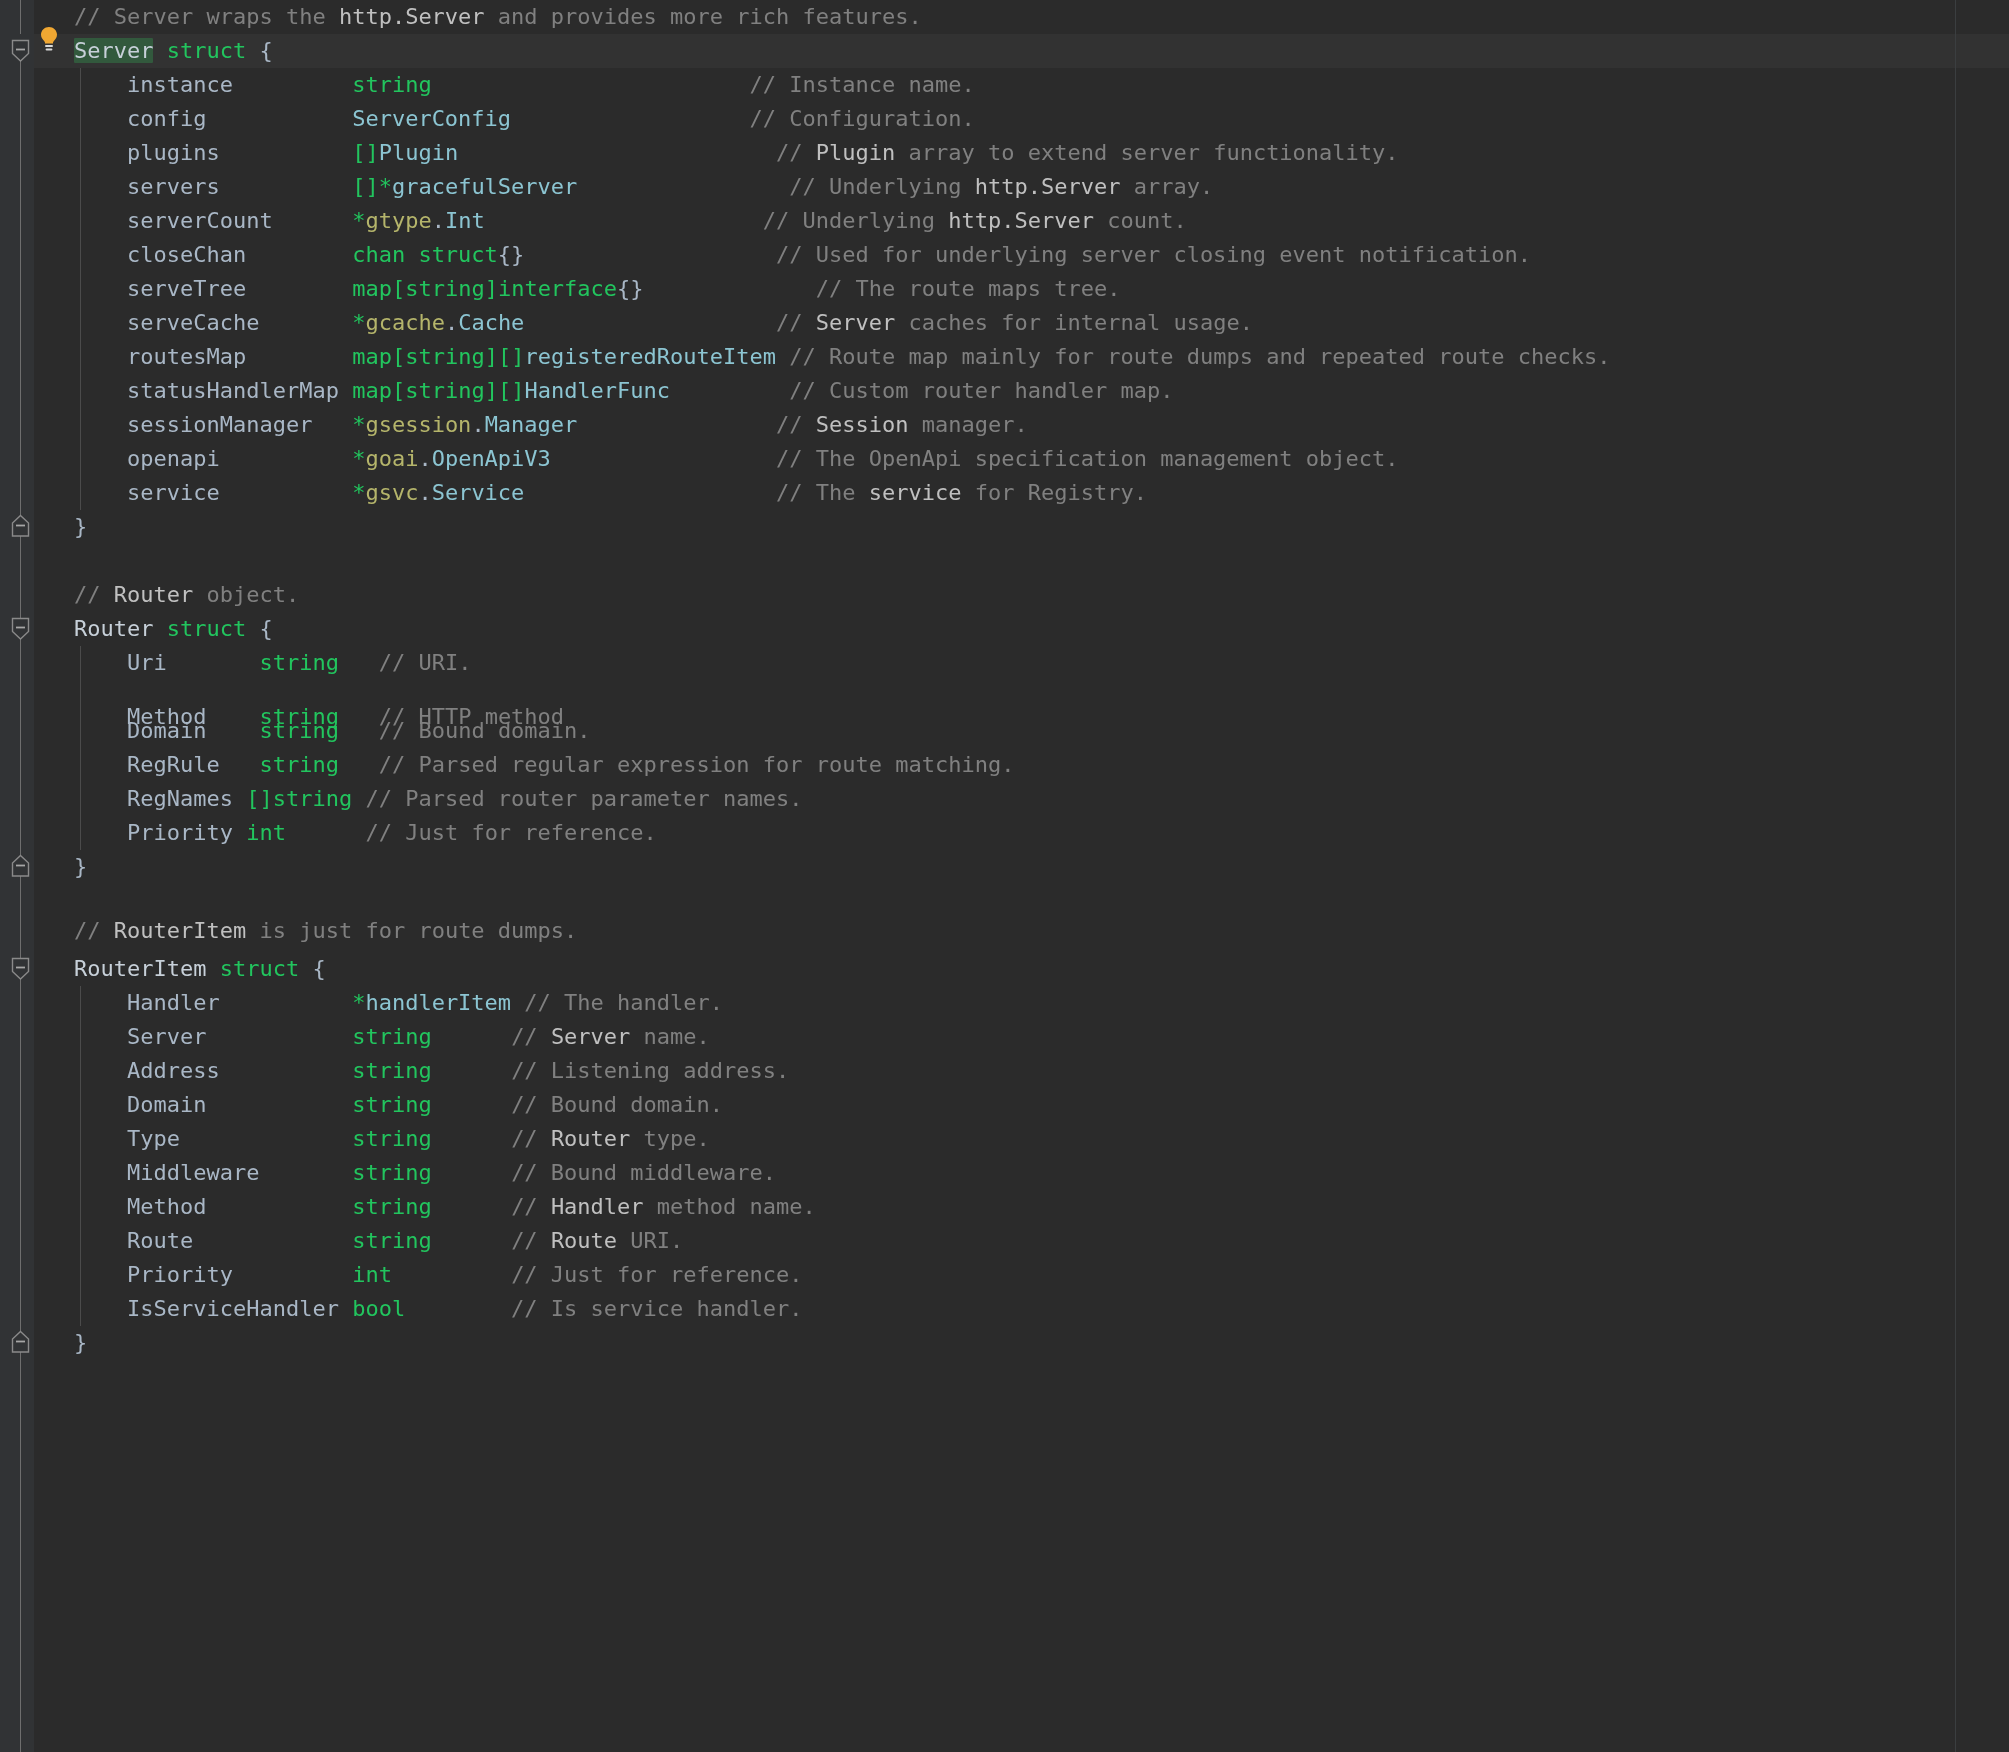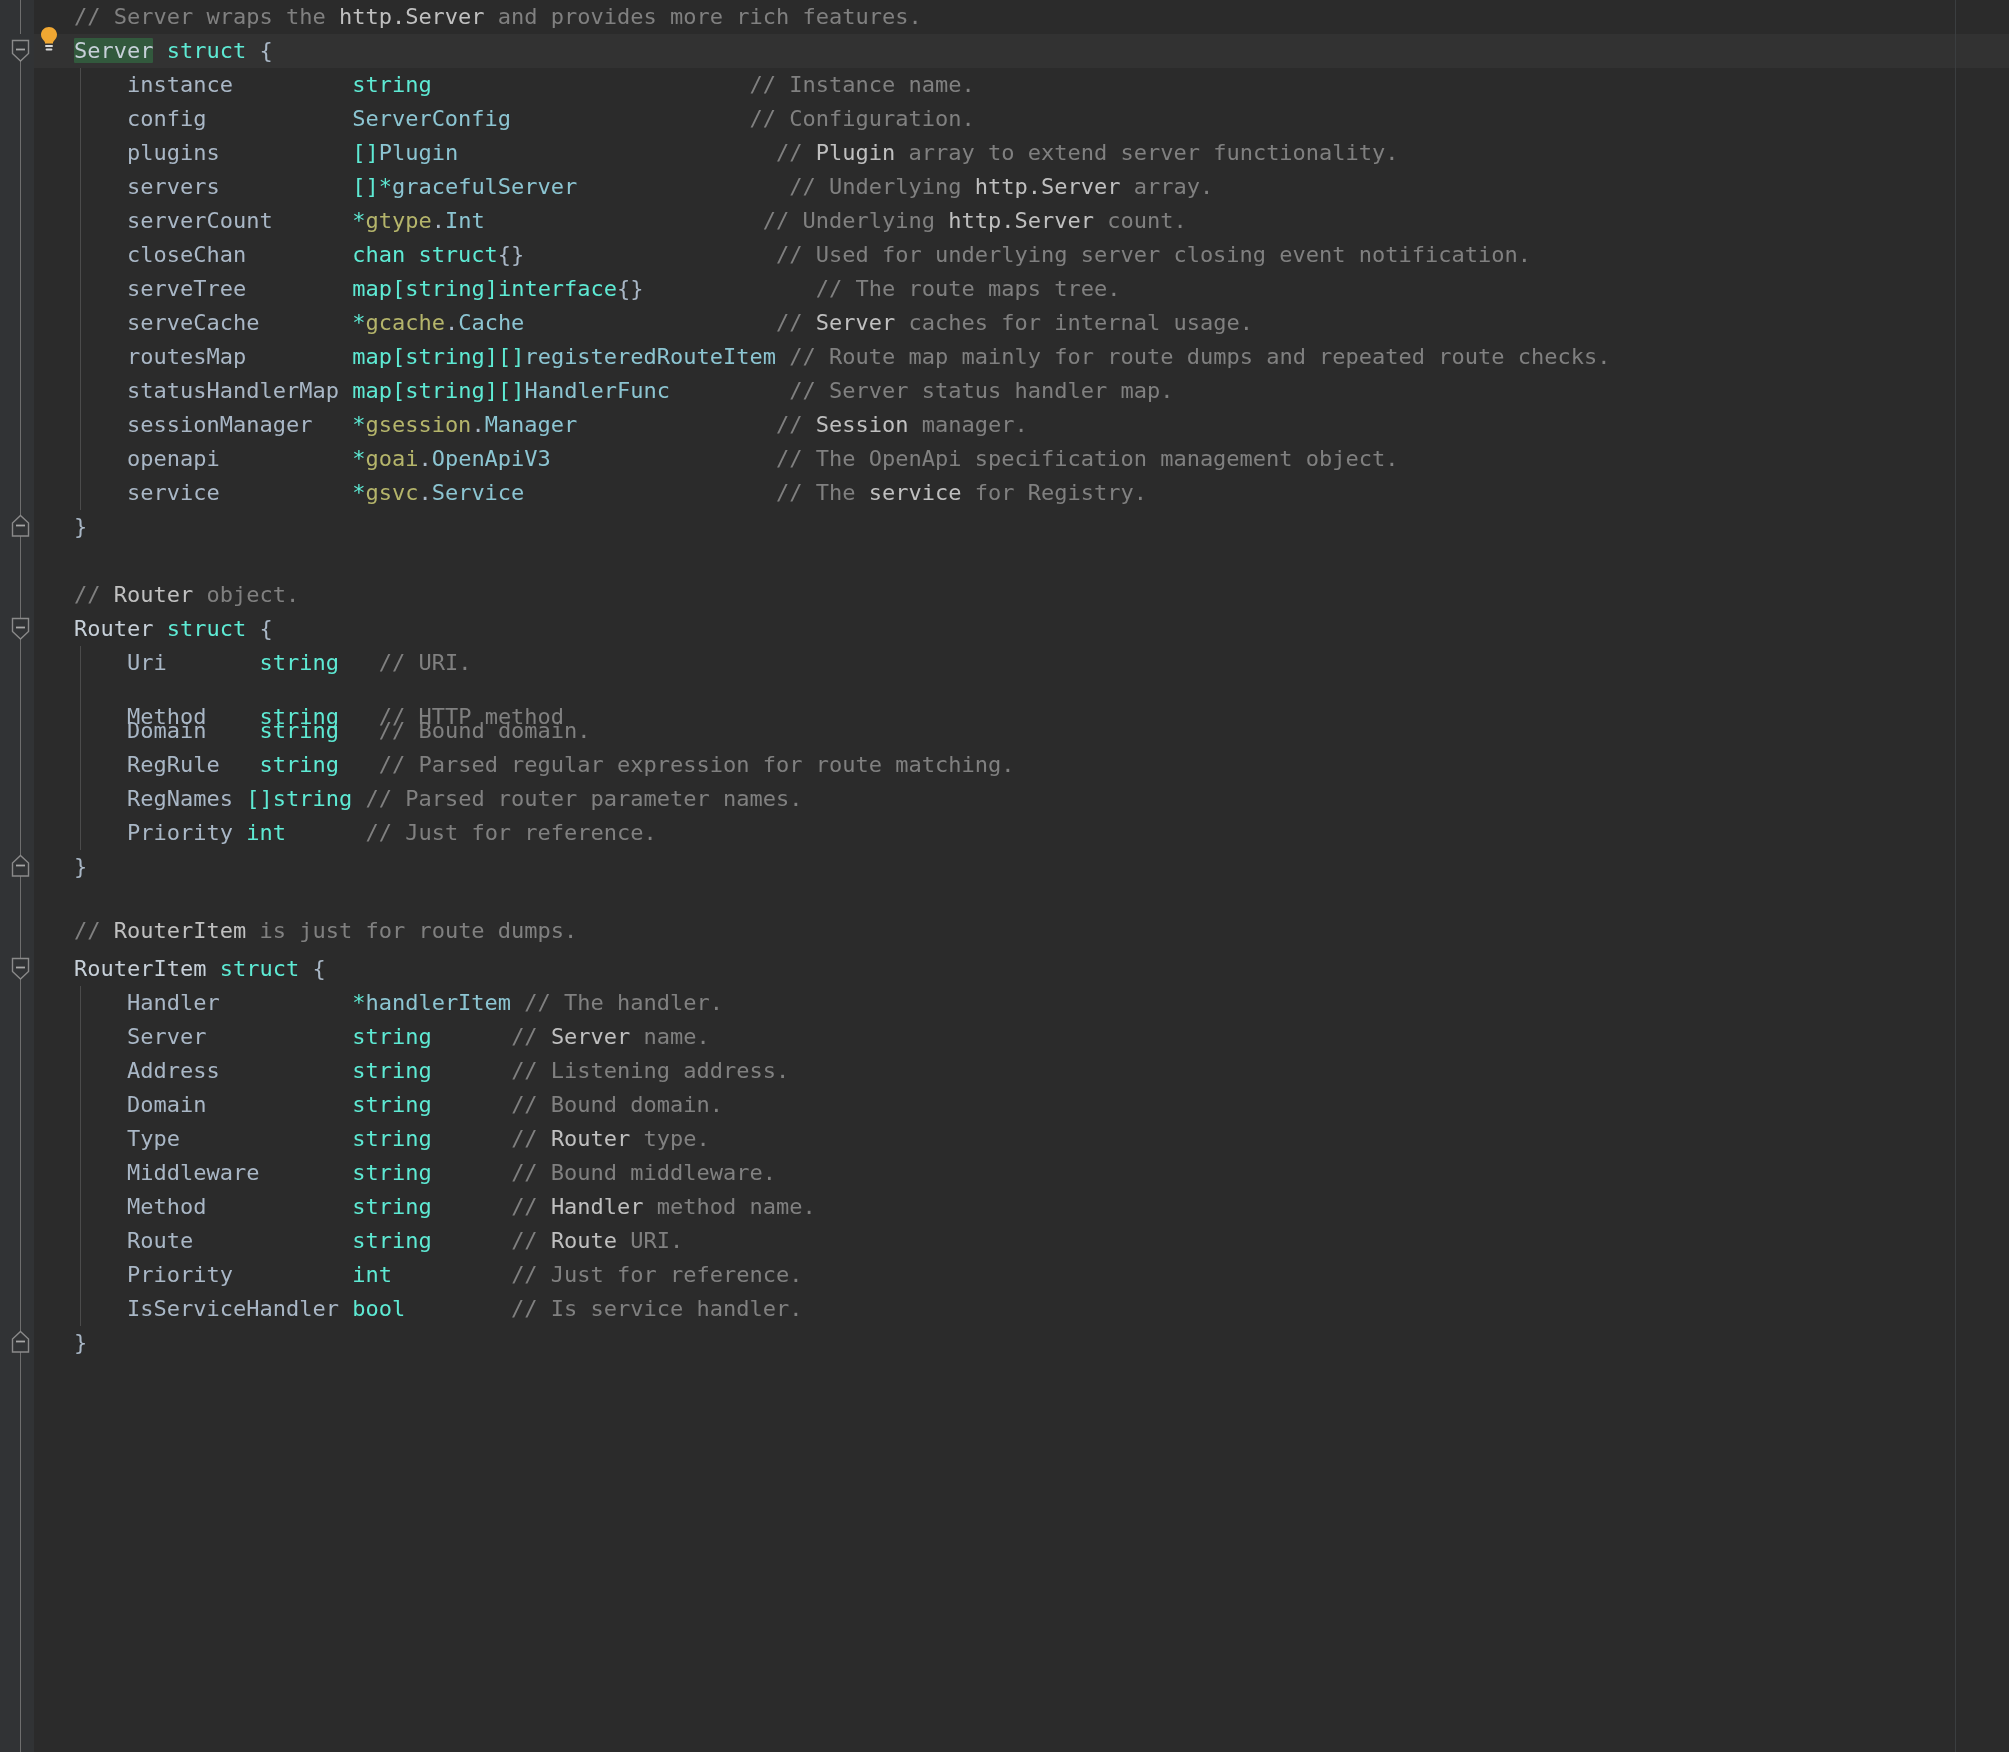--- a/index.html
+++ b/index.html
@@ -103,21 +103,21 @@
     white-space: pre;
     font-size: 22px;
     letter-spacing: 0px;
     z-index: 5;
     color: #a9b7c6;
   }
 
   
   .t-comment   { color: #808080; }
   .t-comment-b { color: #c0c0c0; }        
-  .t-kw        { color: #5eead4; }        
+  .t-kw        { color: #22c55e; }        
   .t-type      { color: #8cc5d2; }        
   .t-pkg       { color: #b5b56b; }        
   .t-ident     { color: #a9b7c6; }        
   .t-decl      { color: #c7d0d9; }        
   .t-punct     { color: #a9b7c6; }
   .t-brace     { color: #a9b7c6; }
 
   
   .hl-ident {
     background: #32593d;
@@ -143,21 +143,21 @@
       <div class="line" style="top: 34px;"><span class="t-decl hl-ident">Server</span><span class="t-ident"> </span><span class="t-kw">struct</span><span class="t-brace"> {</span></div>
       <div class="line" style="top: 102px;"><span class="t-ident">    config           </span><span class="t-type">ServerConfig</span><span class="t-ident">                  </span><span class="t-comment">// Configuration.</span></div>
       <div class="line" style="top: 68px;"><span class="t-ident">    instance         </span><span class="t-kw">string</span><span class="t-ident">                        </span><span class="t-comment">// Instance name.</span></div>
       <div class="line" style="top: 136px;"><span class="t-ident">    plugins          </span><span class="t-kw">[]</span><span class="t-type">Plugin</span><span class="t-ident">                        </span><span class="t-comment">// </span><span class="t-comment-b">Plugin</span><span class="t-comment"> array to extend server functionality.</span></div>
       <div class="line" style="top: 170px;"><span class="t-ident">    servers          </span><span class="t-kw">[]*</span><span class="t-type">gracefulServer</span><span class="t-ident">                </span><span class="t-comment">// Underlying </span><span class="t-comment-b">http.Server</span><span class="t-comment"> array.</span></div>
       <div class="line" style="top: 204px;"><span class="t-ident">    serverCount      </span><span class="t-kw">*</span><span class="t-pkg">gtype</span><span class="t-punct">.</span><span class="t-type">Int</span><span class="t-ident">                     </span><span class="t-comment">// Underlying </span><span class="t-comment-b">http.Server</span><span class="t-comment"> count.</span></div>
       <div class="line" style="top: 238px;"><span class="t-ident">    closeChan        </span><span class="t-kw">chan struct</span><span class="t-brace">{}</span><span class="t-ident">                   </span><span class="t-comment">// Used for underlying server closing event notification.</span></div>
       <div class="line" style="top: 272px;"><span class="t-ident">    serveTree        </span><span class="t-kw">map</span><span class="t-kw">[</span><span class="t-kw">string</span><span class="t-kw">]</span><span class="t-kw">interface</span><span class="t-brace">{}</span><span class="t-ident">             </span><span class="t-comment">// The route maps tree.</span></div>
       <div class="line" style="top: 306px;"><span class="t-ident">    serveCache       </span><span class="t-kw">*</span><span class="t-pkg">gcache</span><span class="t-punct">.</span><span class="t-type">Cache</span><span class="t-ident">                   </span><span class="t-comment">// </span><span class="t-comment-b">Server</span><span class="t-comment"> caches for internal usage.</span></div>
       <div class="line" style="top: 340px;"><span class="t-ident">    routesMap        </span><span class="t-kw">map</span><span class="t-kw">[</span><span class="t-kw">string</span><span class="t-kw">][]</span><span class="t-type">registeredRouteItem</span><span class="t-ident"> </span><span class="t-comment">// Route map mainly for route dumps and repeated route checks.</span></div>
-      <div class="line" style="top: 374px;"><span class="t-ident">    statusHandlerMap </span><span class="t-kw">map</span><span class="t-kw">[</span><span class="t-kw">string</span><span class="t-kw">][]</span><span class="t-type">HandlerFunc</span><span class="t-ident">         </span><span class="t-comment">// Server status handler map.</span></div>
+      <div class="line" style="top: 374px;"><span class="t-ident">    statusHandlerMap </span><span class="t-kw">map</span><span class="t-kw">[</span><span class="t-kw">string</span><span class="t-kw">][]</span><span class="t-type">HandlerFunc</span><span class="t-ident">         </span><span class="t-comment">// Custom router handler map.</span></div>
       <div class="line" style="top: 408px;"><span class="t-ident">    sessionManager   </span><span class="t-kw">*</span><span class="t-pkg">gsession</span><span class="t-punct">.</span><span class="t-type">Manager</span><span class="t-ident">               </span><span class="t-comment">// </span><span class="t-comment-b">Session</span><span class="t-comment"> manager.</span></div>
       <div class="line" style="top: 442px;"><span class="t-ident">    openapi          </span><span class="t-kw">*</span><span class="t-pkg">goai</span><span class="t-punct">.</span><span class="t-type">OpenApiV3</span><span class="t-ident">                 </span><span class="t-comment">// The OpenApi specification management object.</span></div>
       <div class="line" style="top: 476px;"><span class="t-ident">    service          </span><span class="t-kw">*</span><span class="t-pkg">gsvc</span><span class="t-punct">.</span><span class="t-type">Service</span><span class="t-ident">                   </span><span class="t-comment">// The </span><span class="t-comment-b">service</span><span class="t-comment"> for Registry.</span></div>
       <div class="line" style="top: 510px;"><span class="t-brace">}</span></div>
       <div class="line" style="top: 544px;"></div>
       <div class="line" style="top: 578px;"><span class="t-comment">// </span><span class="t-comment-b">Router</span><span class="t-comment"> object.</span></div>
       <div class="line" style="top: 612px;"><span class="t-decl">Router</span><span class="t-ident"> </span><span class="t-kw">struct</span><span class="t-brace"> {</span></div>
       <div class="line" style="top: 646px;"><span class="t-ident">    Uri       </span><span class="t-kw">string</span><span class="t-ident">   </span><span class="t-comment">// URI.</span></div>
       <div class="line" style="top: 700px;"><span class="t-ident">    Method    </span><span class="t-kw">string</span><span class="t-ident">   </span><span class="t-comment">// HTTP method</span></div>
       <div class="line" style="top: 714px;"><span class="t-ident">    Domain    </span><span class="t-kw">string</span><span class="t-ident">   </span><span class="t-comment">// Bound domain.</span></div>

